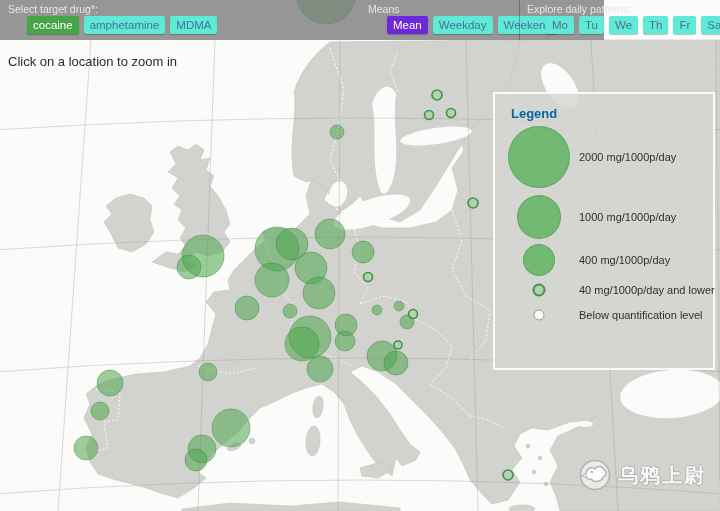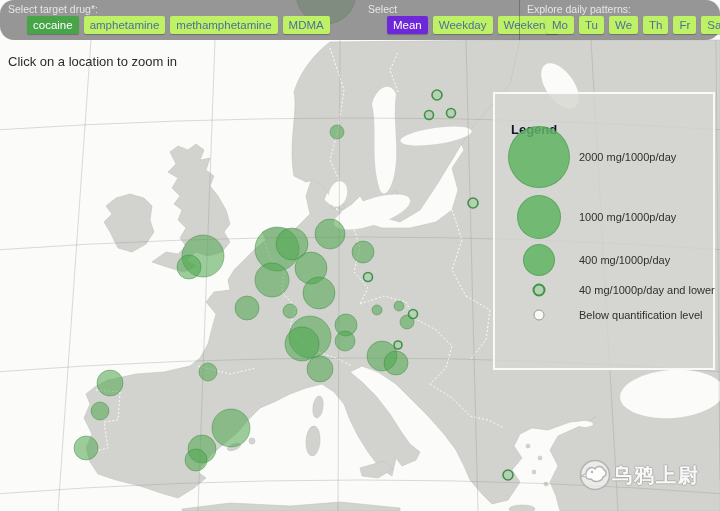--- a/index.html
+++ b/index.html
@@ -10,49 +10,49 @@
   }
   
   #mapsvg{position:absolute;left:0;top:0;width:720px;height:511px;}
   .land{fill:#d2d2cf;stroke:#c3c3c0;stroke-width:0.6;}
   .sea{fill:#fbfbf9;stroke:none;}
   .graticule{stroke:rgba(150,150,148,0.38);stroke-width:0.9;fill:none;}
   .border{stroke:rgba(255,255,255,0.9);stroke-width:1;fill:none;stroke-dasharray:2 2;}
   .bubble-s{fill:rgba(77,166,77,0.55);stroke:rgba(56,138,60,0.45);stroke-width:1;}
   .bubble-r{fill:rgba(150,205,150,0.45);stroke:#3e9344;stroke-width:1.6;}
   
-  .toolbar{position:absolute;left:0;top:0;width:720px;height:40px;
-    background:rgba(122,122,122,0.78);z-index:30;border-radius:14px;}
+  .toolbar{position:absolute;left:0;top:0;width:604px;height:40px;
+    background:rgba(122,122,122,0.78);z-index:30;}
   .tb-label{position:absolute;top:3px;font-size:10.5px;color:#e6e6e6;white-space:nowrap;}
   .tb-row{position:absolute;top:16px;display:flex;white-space:nowrap;padding-left:19px;}
-  .btn{display:inline-block;background:#bef264;color:#4d6f9d;border-radius:2px;
+  .btn{display:inline-block;background:#5eead4;color:#4d6f9d;border-radius:2px;
     padding:2px 6px;font-size:11.5px;line-height:14px;margin-right:5px;
     box-shadow:0 1px 1px rgba(0,0,0,0.25);cursor:pointer;}
   .btn.sel-green{background:#47a447;color:#fff;}
   .btn.sel-orange{background:#6d28d9;color:#fff;}
   .tb-divider{position:absolute;left:519px;top:0;width:1px;height:40px;
     background:rgba(70,70,70,0.45);}
   .hint{position:absolute;left:8px;top:54px;font-size:13px;color:#2b2b2b;z-index:20;}
   
   .legend{position:absolute;left:493px;top:92px;width:222px;height:278px;
     background:rgba(213,213,209,0.82);border:2px solid rgba(252,252,252,0.92);
     z-index:20;box-sizing:border-box;}
-  .legend-title{position:absolute;left:16px;top:12px;font-size:13px;font-weight:bold;color:#0f172a;margin-top:16px;}
+  .legend-title{position:absolute;left:16px;top:12px;font-size:13px;font-weight:bold;color:#0369a1;}
   .legend-item{position:absolute;left:0;width:100%;height:0;}
   .legend-circle{position:absolute;border-radius:50%;transform:translate(-50%,-50%);left:44px;}
   .lc-solid{background:rgba(96,180,100,0.85);border:1px solid rgba(70,150,75,0.5);}
   .lc-ring-green{background:rgba(150,205,150,0.5);border:2px solid #3e9344;}
   .lc-ring-gray{background:rgba(255,255,255,0.85);border:1.5px solid #9a9a98;}
   .legend-label{position:absolute;left:84px;transform:translateY(-50%);font-size:11px;color:#2f2f2f;white-space:nowrap;}
   
   .watermark{position:absolute;left:578px;top:458px;z-index:15;display:flex;align-items:center;}
   .wm-text{font-size:20px;font-weight:bold;letter-spacing:2px;
     color:rgba(255,255,255,0.92);
     text-shadow:-1px 0 #b3b3b1,1px 0 #b3b3b1,0 -1px #b3b3b1,0 1px #b3b3b1;
-    margin-left:0;}
+    margin-left:6px;}
 </style>
 </head>
 <body>
 
 <div class="screen">
 
   <svg id="mapsvg" viewBox="0 0 720 511">
     <rect class="sea" x="0" y="0" width="720" height="511"></rect>
 
     <g>
@@ -196,25 +196,24 @@
           <span class="legend-label">Below quantification level</span>
         </div>
       </div>
   </div>
 
   <div class="toolbar">
     <div class="tb-label" style="left:8px">Select target drug*:</div>
     <div class="tb-row" style="left:8px" id="drug-buttons">
         <span class="btn sel-green">cocaine</span>
         <span class="btn">amphetamine</span>
-        <span class="btn">methamphetamine</span>
         <span class="btn">MDMA</span>
       </div>
 
-    <div class="tb-label" style="left:368px">Select</div>
+    <div class="tb-label" style="left:368px">Means</div>
     <div class="tb-row" style="left:368px" id="means-buttons">
         <span class="btn sel-orange">Mean</span>
         <span class="btn">Weekday</span>
         <span class="btn">Weekend</span>
       </div>
 
     <div class="tb-divider"></div>
 
     <div class="tb-label" style="left:527px">Explore daily patterns:</div>
     <div class="tb-row" style="left:527px" id="day-buttons">

